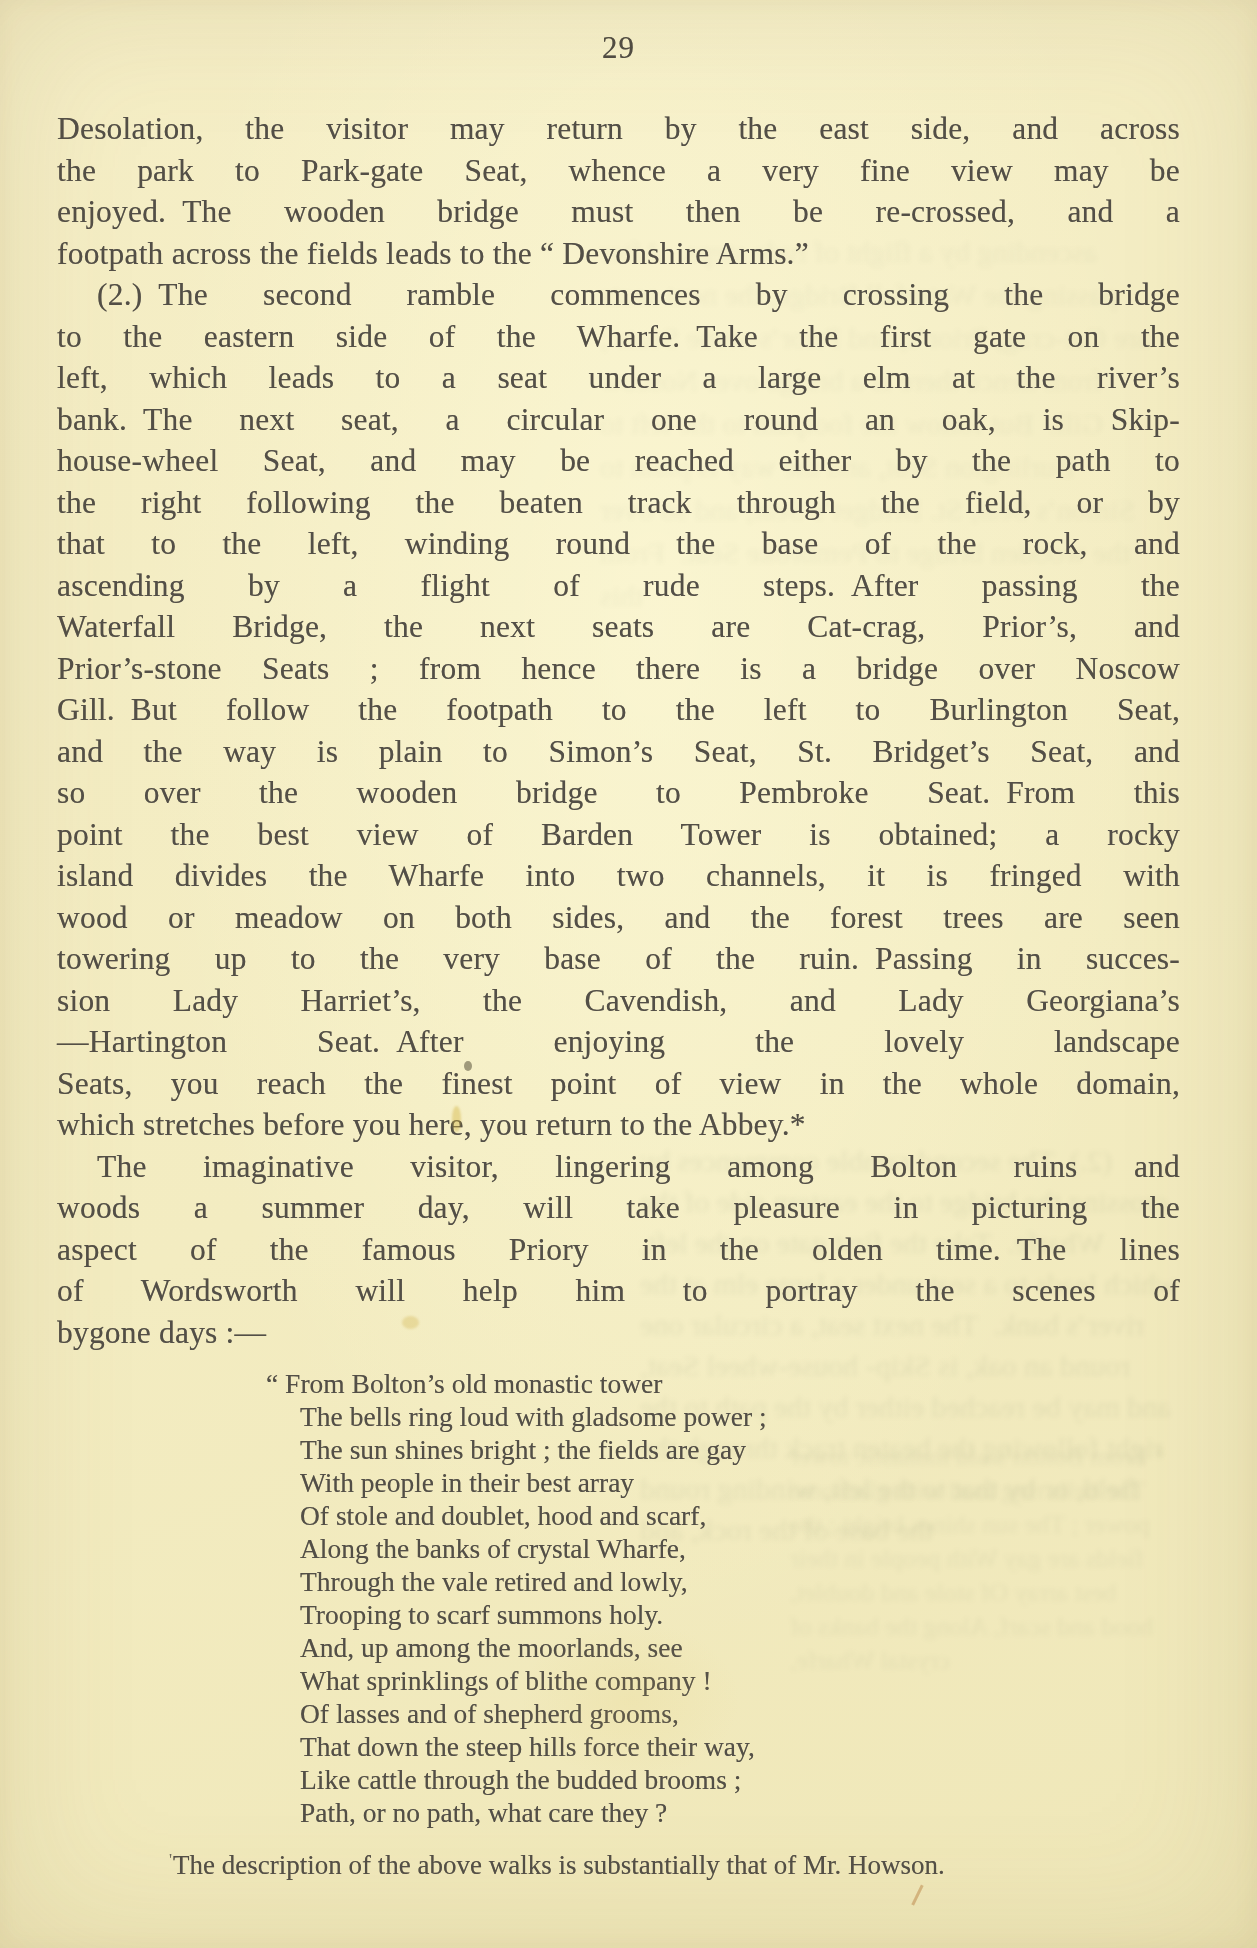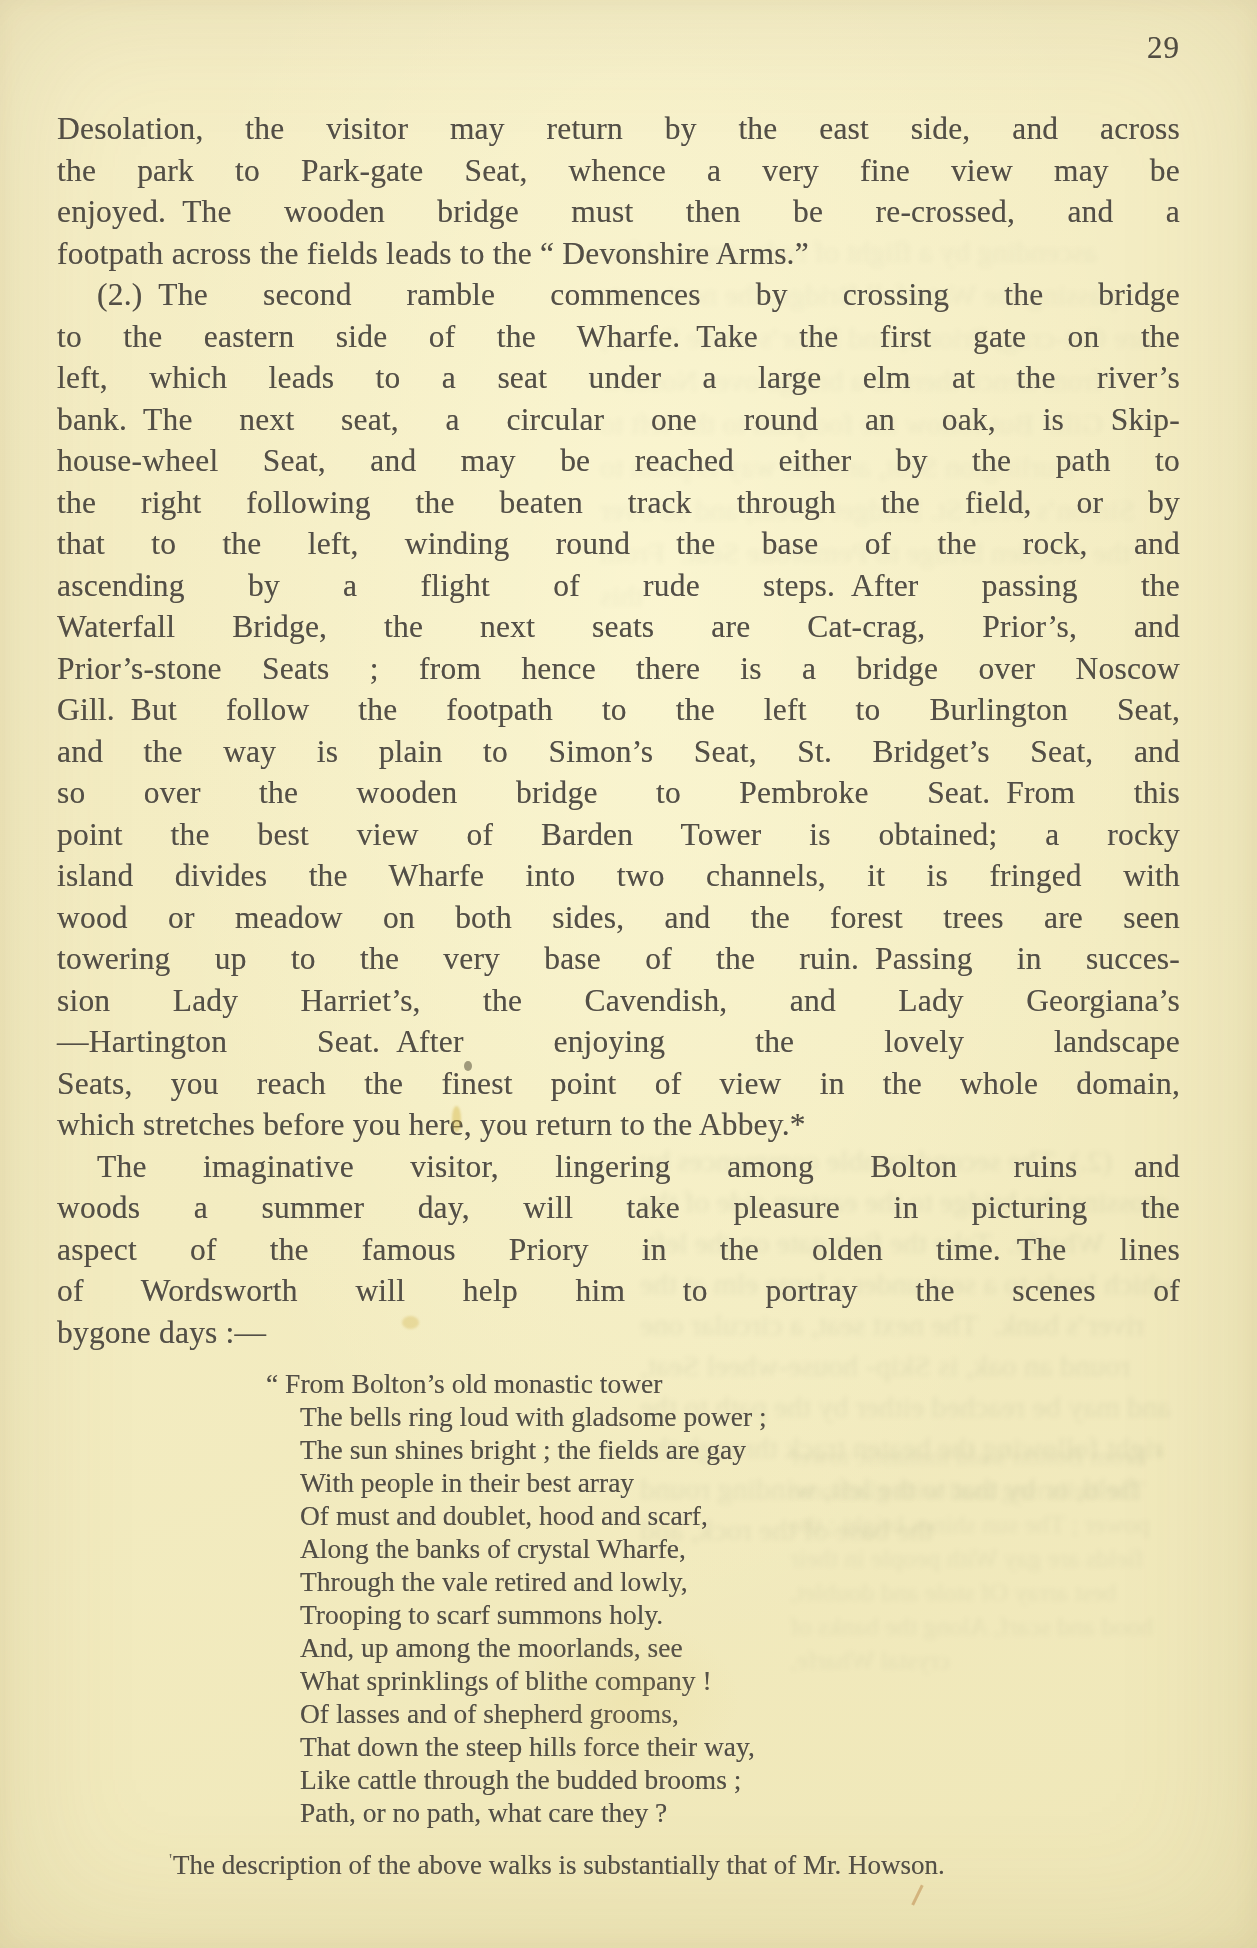--- a/index.html
+++ b/index.html
@@ -17,21 +17,21 @@
   }
   .page::after {
     content: "";
     position: absolute; inset: 0;
     box-shadow: inset 0 0 140px rgba(140,120,60,0.16), inset 0 0 24px rgba(140,120,60,0.08);
     pointer-events: none;
   }
   .page-number {
     position: absolute;
     left: 57px; top: 30px; width: 1123px;
-    text-align: right;
+    text-align: center;
     font-size: 31px;
     letter-spacing: 1px;
     color: #4f4b43;
     text-shadow: 0 0 0.6px rgba(80,76,66,0.5);
   }
   .textblock {
     position: absolute;
     left: 57px; top: 108px; width: 1123px;
     text-shadow: 0 0 0.6px rgba(80,76,66,0.5);
   }
@@ -142,21 +142,21 @@
           <div class="line">aspect of the famous Priory in the olden time. The lines</div>
           <div class="line">of Wordsworth will help him to portray the scenes of</div>
           <div class="line last">bygone days :—</div>
         </div>
       </div>
     <div id="poem" class="poem">
         <div class="pline first">“ From Bolton’s old monastic tower</div>
         <div class="pline">The bells ring loud with gladsome power ;</div>
         <div class="pline">The sun shines bright ; the fields are gay</div>
         <div class="pline">With people in their best array</div>
-        <div class="pline">Of must and doublet, hood and scarf,</div>
+        <div class="pline">Of stole and doublet, hood and scarf,</div>
         <div class="pline">Along the banks of crystal Wharfe,</div>
         <div class="pline">Through the vale retired and lowly,</div>
         <div class="pline">Trooping to scarf summons holy.</div>
         <div class="pline">And, up among the moorlands, see</div>
         <div class="pline">What sprinklings of blithe company !</div>
         <div class="pline">Of lasses and of shepherd grooms,</div>
         <div class="pline">That down the steep hills force their way,</div>
         <div class="pline">Like cattle through the budded brooms ;</div>
         <div class="pline">Path, or no path, what care they ?</div>
       </div>

